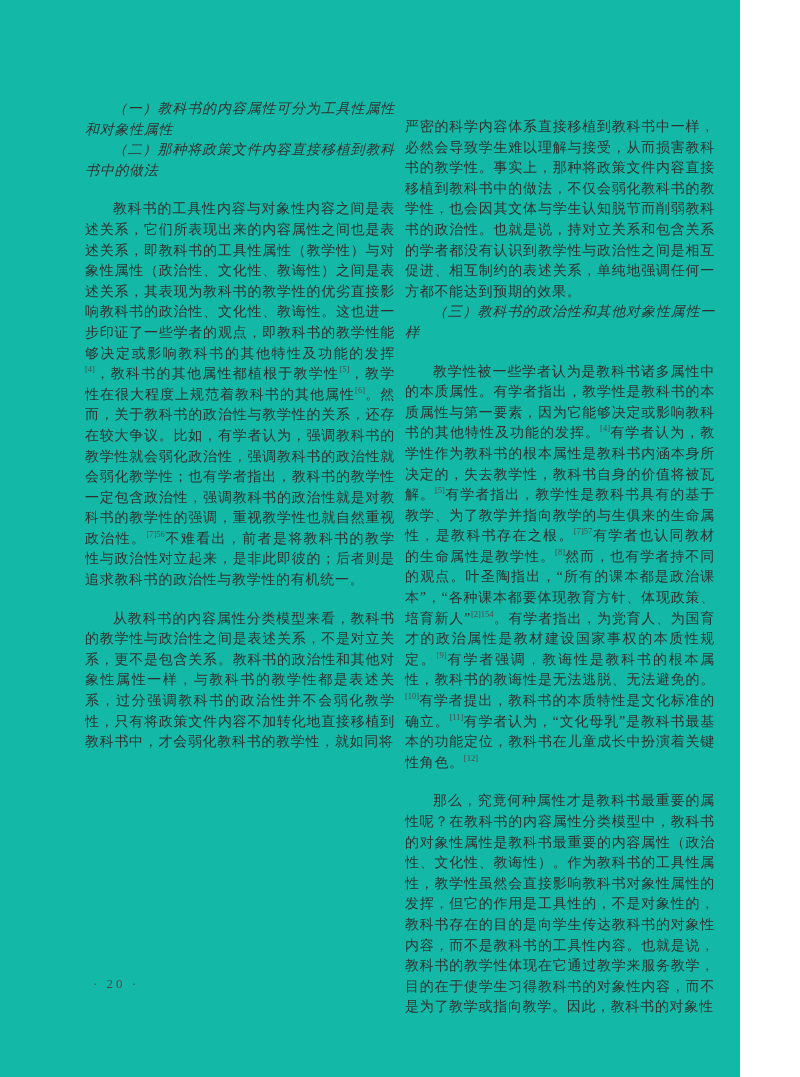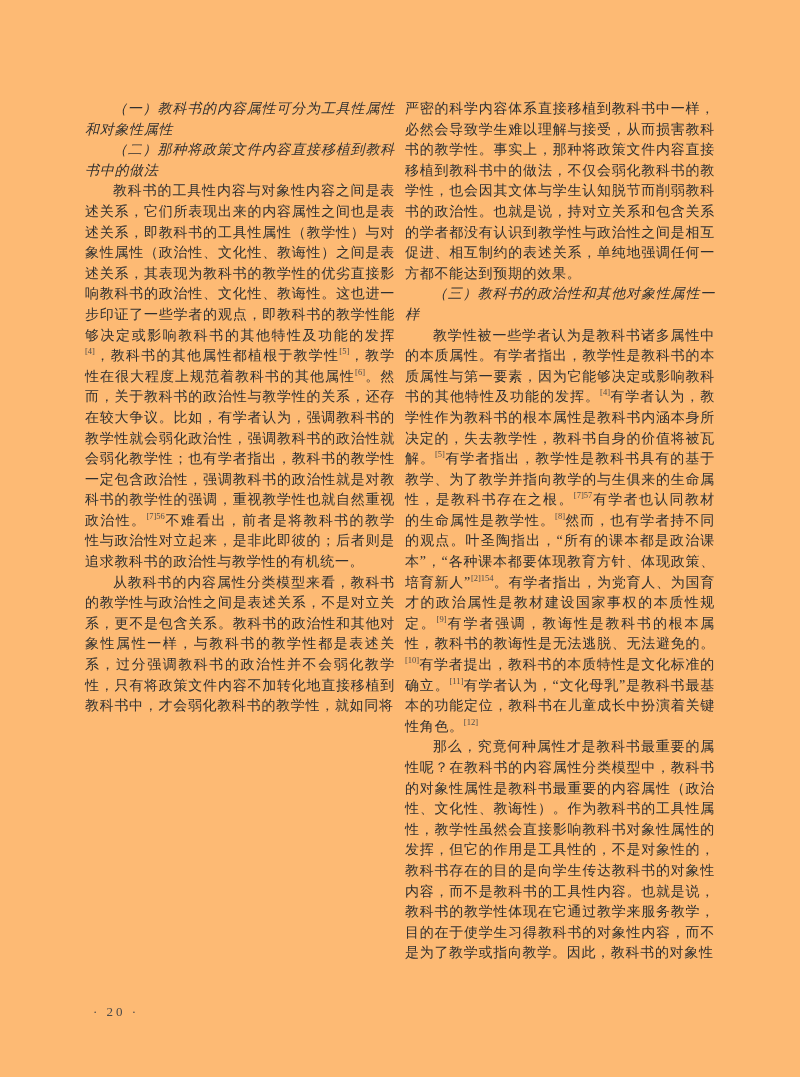--- a/index.html
+++ b/index.html
@@ -2,23 +2,23 @@
 <html lang="zh"><head>
 <meta charset="utf-8">
 <style>
   html, body {
     margin: 0;
     padding: 0;
     background: #ffffff;
   }
   .page {
     position: relative;
-    width: 800px;
+    width: 740px;
     height: 1077px;
-    background: #fdba74;
+    background: #14b8a6;
     overflow: hidden;
     font-family: "Liberation Serif", "DejaVu Serif", serif;
   }
   .content {
     position: absolute;
     left: 85px;
     top: 99px;
     width: 630px;
     display: flex;
     gap: 10px;
@@ -35,35 +35,36 @@
   .block {
     margin: 0;
     padding: 0;
   }
   .heading {
     font-style: italic;
     text-indent: 2em;
   }
   .para {
     text-indent: 2em;
+    margin-top: 18px;
   }
   .para.no-indent {
     text-indent: 0;
   }
   sup {
     font-size: 8.5px;
     letter-spacing: 0;
     line-height: 0;
     vertical-align: super;
     color: #4a4a4a;
   }
   .page-number {
     position: absolute;
     left: 93px;
-    top: 1004px;
+    top: 976px;
     font-size: 13px;
     letter-spacing: 3px;
     color: #4a4a4a;
   }
 </style>
 </head>
 <body>
 
 <div class="page">
   <div class="content">

